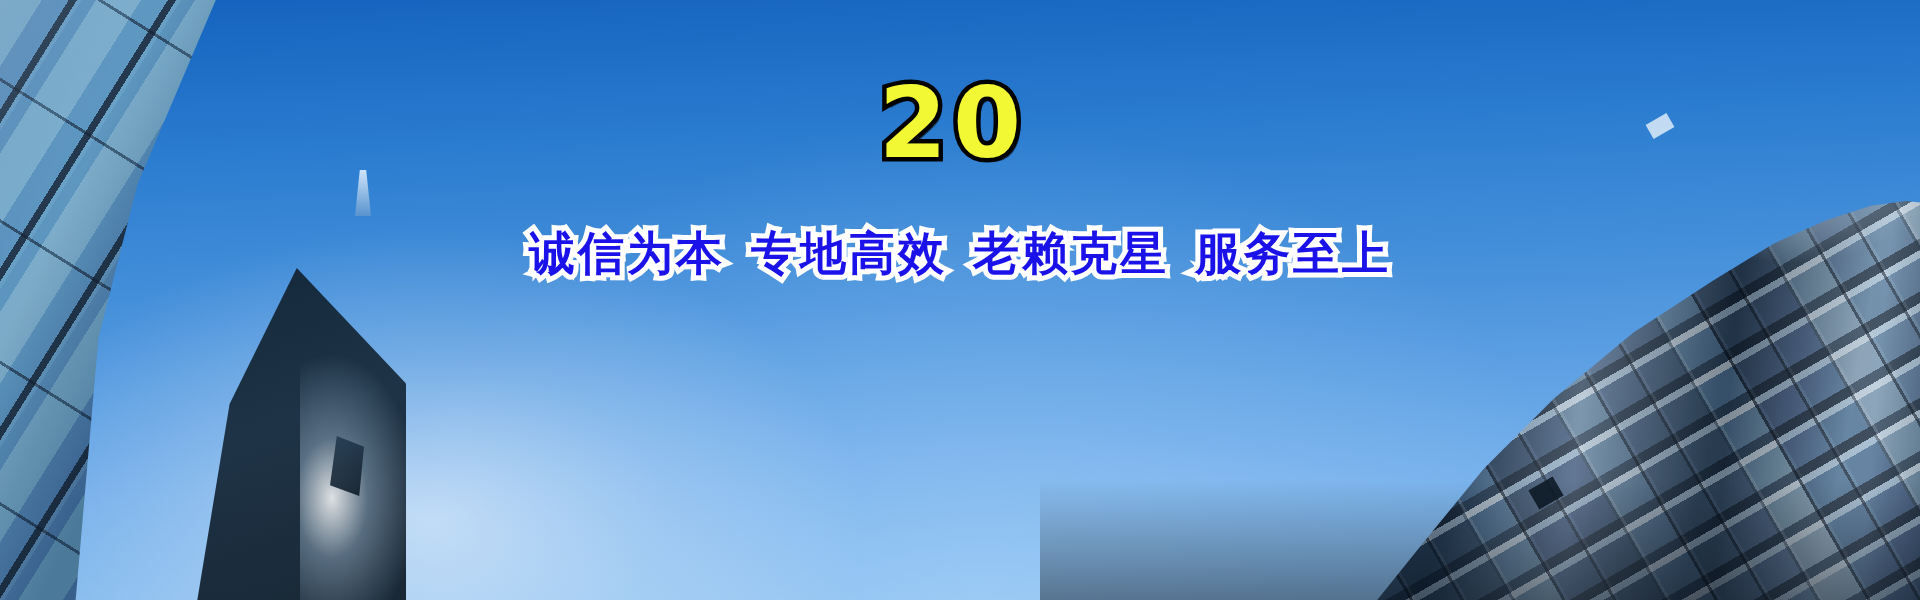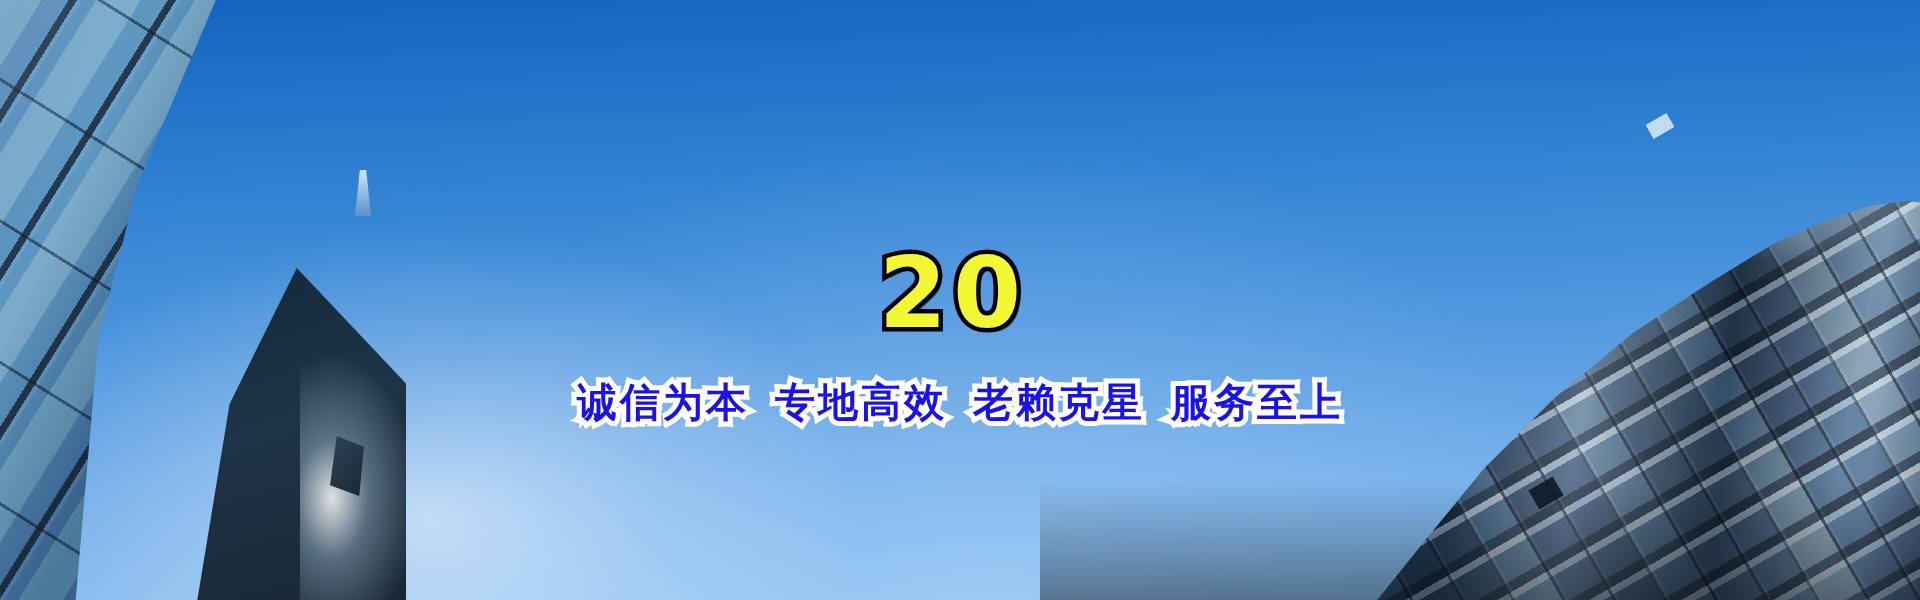--- a/index.html
+++ b/index.html
@@ -255,21 +255,21 @@
     pointer-events: none;
   }
 
   
   .text-stack {
     position: absolute;
     inset: 0;
     display: flex;
     flex-direction: column;
     align-items: center;
-    justify-content: center;
+    justify-content: flex-start;
     padding-top: 72px;
     box-sizing: border-box;
   }
 
   
   .headline {
     display: flex;
     align-items: baseline;
     justify-content: center;
     white-space: nowrap;
@@ -295,22 +295,22 @@
     -webkit-text-stroke: 9px #000;
     paint-order: stroke fill;
     letter-spacing: 3px;
     text-shadow:
       0 0 1px #000,
       4px 5px 0 rgba(0,0,0,0.5);
   }
 
   
   .subline {
-    margin: 30px 0 0 0;
-    font-size: 40px;
+    margin: 48px 0 0 0;
+    font-size: 46px;
     font-weight: 800;
     color: #1a12e8;
     letter-spacing: 3px;
     white-space: nowrap;
     -webkit-text-stroke: 10px #ffffff;
     paint-order: stroke fill;
     text-shadow: 0 0 2px rgba(255,255,255,.95);
   }
   .subline .gap { display: inline-block; width: 26px; }
 

